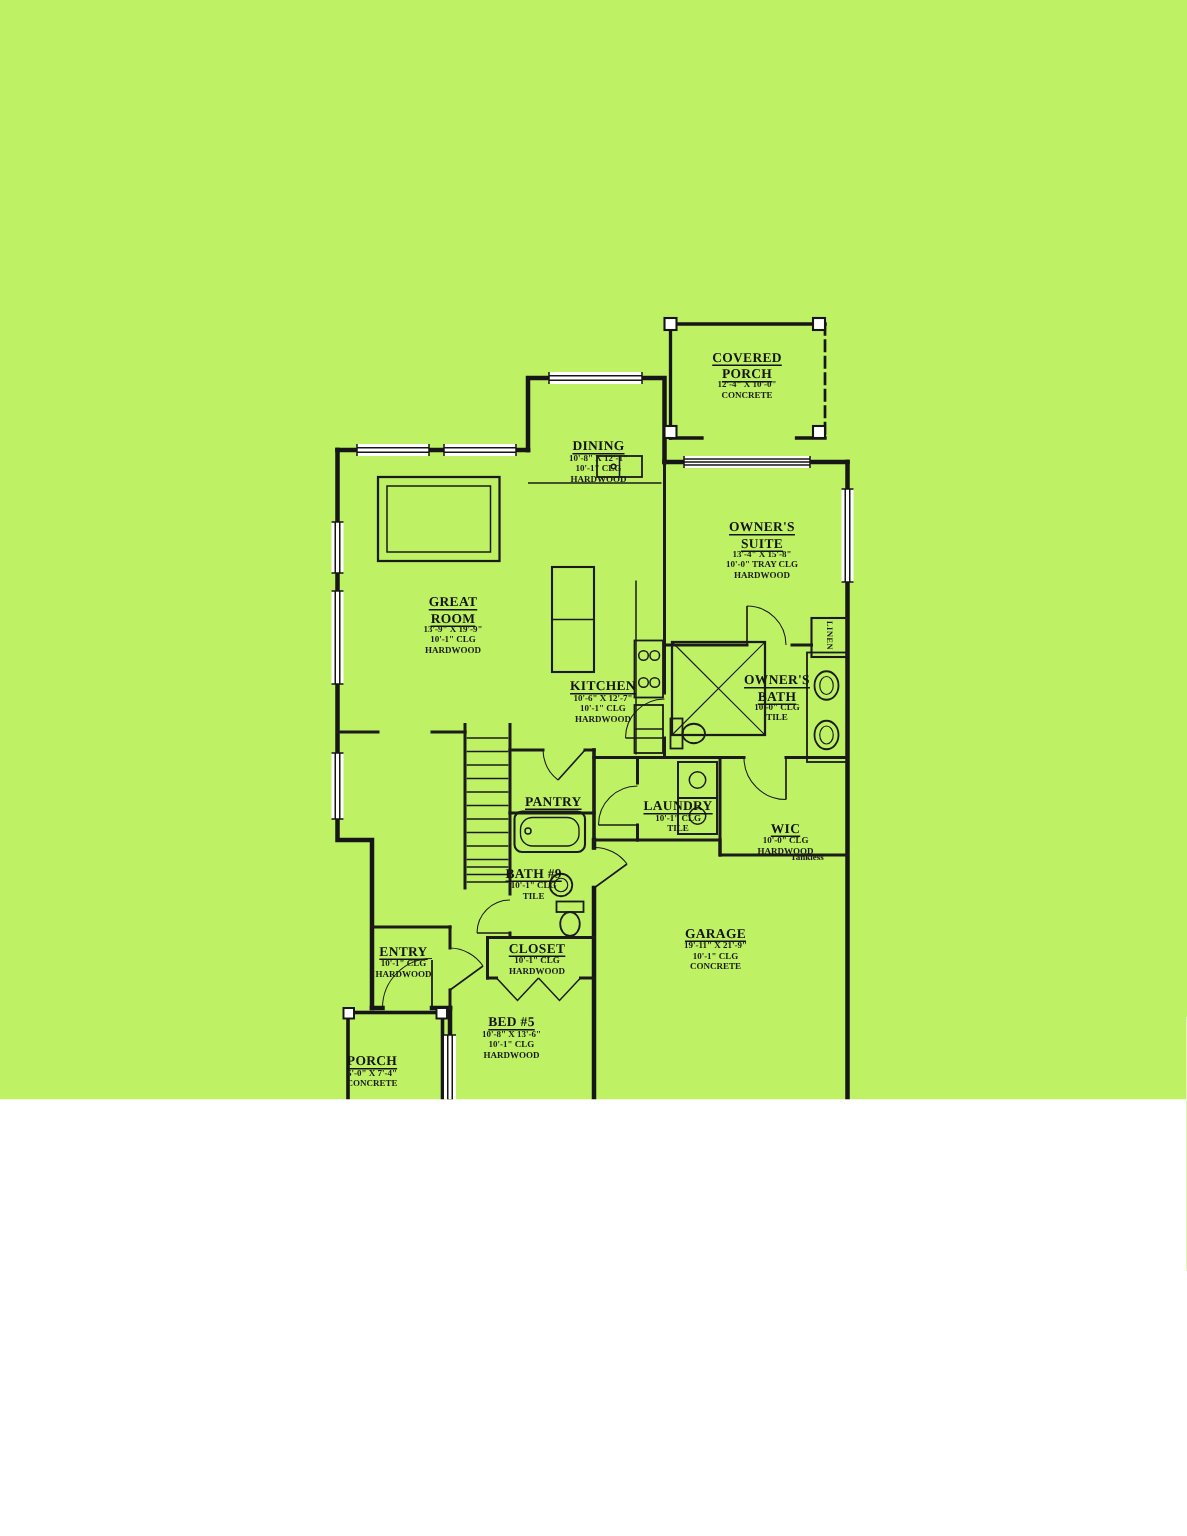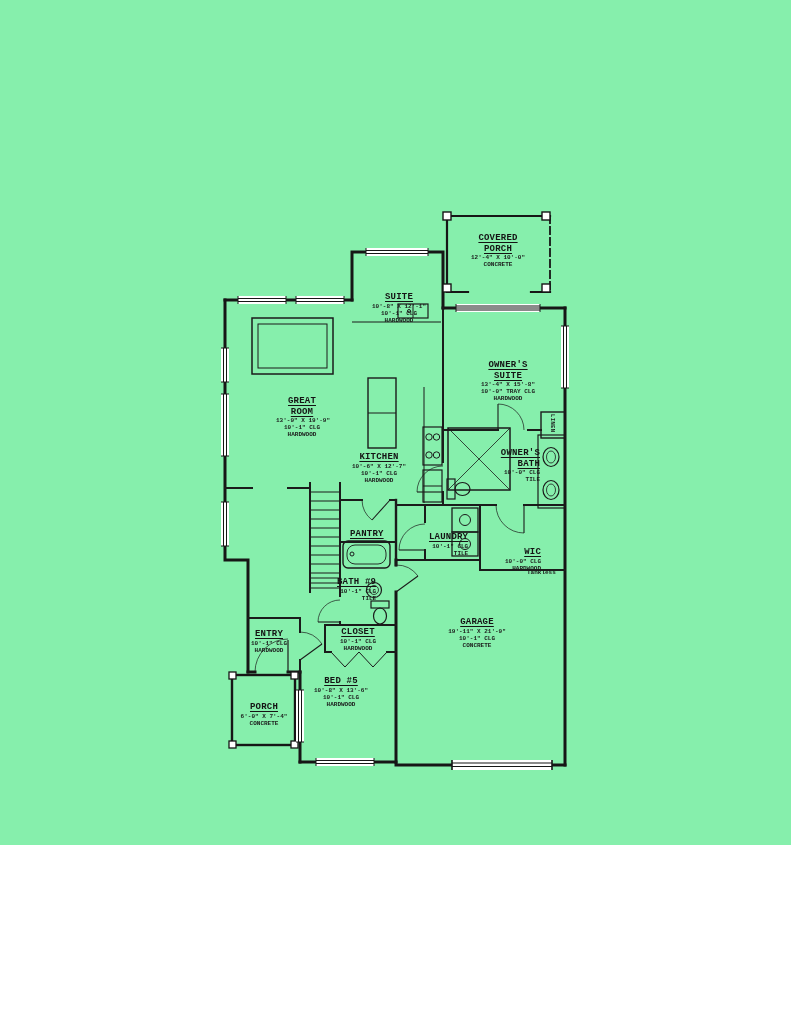--- a/index.html
+++ b/index.html
@@ -1,20 +1,20 @@
 <!DOCTYPE html>
 <html><head>
 <meta charset="utf-8">
 <style>
   html,body{margin:0;padding:0;background:#ffffff}
-  .plan{position:relative;width:791px;height:845px;background:#86efac;
-        font-family:Liberation Mono, monospace;color:#141414;overflow:hidden}
+  .plan{position:relative;width:791px;height:733px;background:#bef264;
+        font-family:Liberation Serif, serif;color:#141414;overflow:hidden}
   .plan svg{position:absolute;left:0;top:0}
   .rlabel{position:absolute;text-align:center;transform:translateX(-50%);line-height:1.18}
-  .rlabel.la{transform:none;text-align:right}
+  .rlabel.la{transform:none;text-align:center}
   .rname{font-size:9px;font-weight:700;letter-spacing:.2px;color:#141414;
          text-decoration:underline;text-decoration-thickness:1px;text-underline-offset:1.5px}
   .rsub{font-size:6px;font-weight:700;white-space:nowrap;color:#1b1b1b}
   .note{position:absolute;font-size:6px;font-weight:700;color:#1b1b1b}
   .vert{position:absolute;writing-mode:vertical-rl;font-size:5.5px;font-weight:700;
         letter-spacing:.4px;color:#1b1b1b}
 </style>
 </head>
 <body>
 
@@ -209,41 +209,41 @@
     </g>
   </svg>
 
   <div class="rlabel" style="left:498px;top:233px;width:58px">
     <div class="rname">COVERED PORCH</div>
     <div class="rsub">12'-4" X 10'-0"</div>
     <div class="rsub">CONCRETE</div>
   </div>
 
   <div class="rlabel" style="left:399px;top:292px">
-    <div class="rname">SUITE</div>
+    <div class="rname">DINING</div>
     <div class="rsub">10'-8" X 12'-1"</div>
     <div class="rsub">10'-1" CLG</div>
     <div class="rsub">HARDWOOD</div>
   </div>
 
-  <div class="rlabel" style="left:508px;top:360px;width:58px">
+  <div class="rlabel" style="left:508px;top:346px;width:58px">
     <div class="rname">OWNER'S SUITE</div>
     <div class="rsub">13'-4" X 15'-8"</div>
     <div class="rsub">10'-0" TRAY CLG</div>
     <div class="rsub">HARDWOOD</div>
   </div>
 
   <div class="rlabel" style="left:302px;top:396px;width:52px">
     <div class="rname">GREAT ROOM</div>
     <div class="rsub">13'-9" X 19'-9"</div>
     <div class="rsub">10'-1" CLG</div>
     <div class="rsub">HARDWOOD</div>
   </div>
 
-  <div class="rlabel" style="left:379px;top:452px">
+  <div class="rlabel" style="left:402px;top:452px">
     <div class="rname">KITCHEN</div>
     <div class="rsub">10'-6" X 12'-7"</div>
     <div class="rsub">10'-1" CLG</div>
     <div class="rsub">HARDWOOD</div>
   </div>
 
   <div class="rlabel la" style="left:496px;top:448px;width:44px">
     <div class="rname">OWNER'S BATH</div>
     <div class="rsub">10'-0" CLG</div>
     <div class="rsub">TILE</div>
@@ -283,21 +283,21 @@
     <div class="rsub">HARDWOOD</div>
   </div>
 
   <div class="rlabel" style="left:341px;top:676px">
     <div class="rname">BED #5</div>
     <div class="rsub">10'-8" X 13'-6"</div>
     <div class="rsub">10'-1" CLG</div>
     <div class="rsub">HARDWOOD</div>
   </div>
 
-  <div class="rlabel" style="left:264px;top:702px">
+  <div class="rlabel" style="left:248px;top:702px">
     <div class="rname">PORCH</div>
     <div class="rsub">6'-0" X 7'-4"</div>
     <div class="rsub">CONCRETE</div>
   </div>
 
   <div class="rlabel" style="left:477px;top:617px">
     <div class="rname">GARAGE</div>
     <div class="rsub">19'-11" X 21'-9"</div>
     <div class="rsub">10'-1" CLG</div>
     <div class="rsub">CONCRETE</div>

